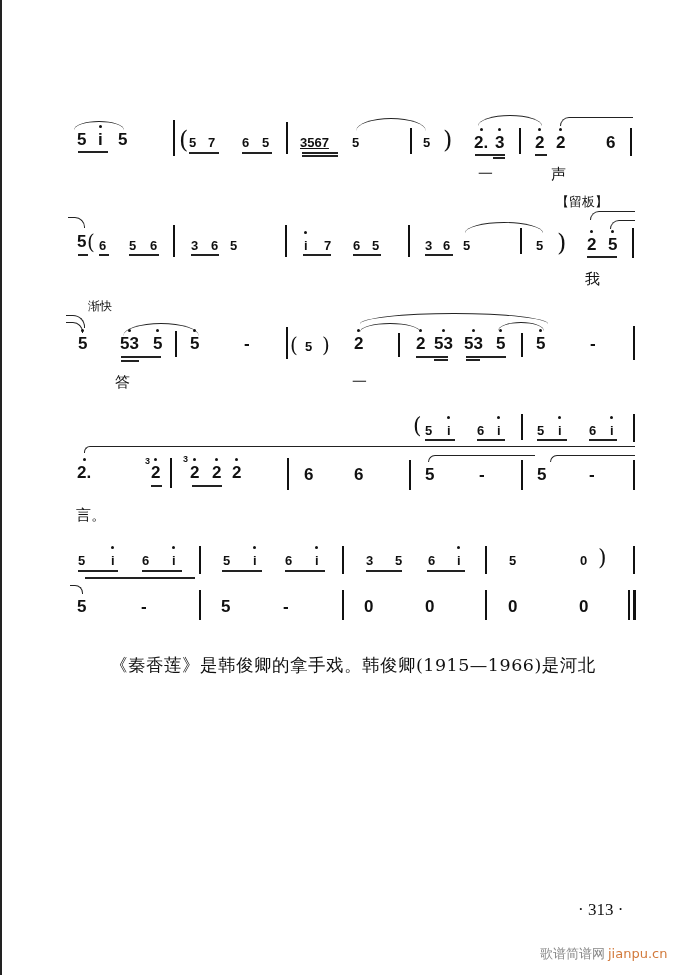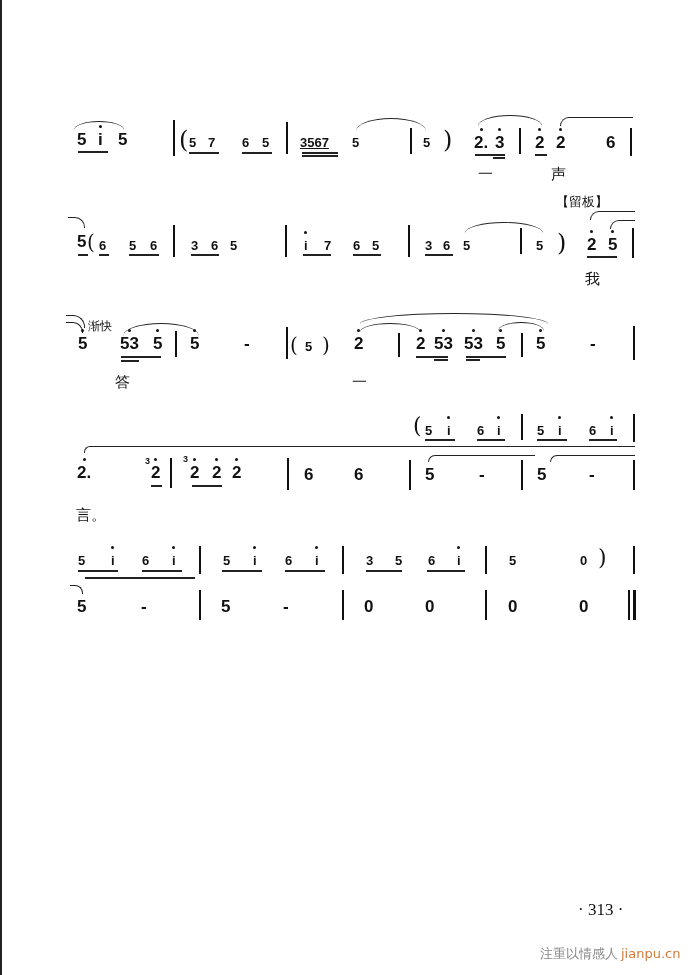--- a/index.html
+++ b/index.html
@@ -142,21 +142,21 @@
   <div class="tie" style="left:610px;top:220px;width:24px;"></div>
   <span class="note dot-above" style="left:587px;top:235px;">2</span>
   <span class="note dot-above" style="left:608px;top:235px;">5</span>
   <div class="uline" style="left:587px;top:256px;width:30px;"></div>
   <div class="bar" style="left:632px;top:228px;height:30px;"></div>
 
   <span class="lyric" style="left:585px;top:270px;">我</span>
 </div>
 
 <div class="staff" style="top:0;height:400px;">
-  <span class="marking" style="left:88px;top:298px;margin-top:20px;">渐快</span>
+  <span class="marking" style="left:88px;top:298px;">渐快</span>
   <div class="slur" style="left:66px;top:315px;width:18px;height:12px;border-radius:0 12px 0 0;border-right:1.6px solid #222;"></div>
   <div class="slur" style="left:66px;top:322px;width:16px;height:10px;border-radius:0 10px 0 0;border-right:1.6px solid #222;"></div>
   <span class="note dot-above" style="left:78px;top:334px;">5</span>
 
   <div class="slur" style="left:123px;top:323px;width:76px;height:12px;"></div>
   <span class="note dot-above" style="left:120px;top:334px;">53</span>
   <span class="note dot-above" style="left:153px;top:334px;">5</span>
   <div class="uline" style="left:121px;top:356px;width:40px;"></div>
   <div class="uline" style="left:121px;top:360px;width:18px;"></div>
 
@@ -285,18 +285,19 @@
   <span class="note" style="left:364px;top:597px;">0</span>
   <span class="note" style="left:425px;top:597px;">0</span>
   <div class="bar" style="left:485px;top:590px;height:30px;"></div>
   <span class="note" style="left:508px;top:597px;">0</span>
   <span class="note" style="left:579px;top:597px;">0</span>
   <div class="bar thin" style="left:628px;top:590px;height:30px;"></div>
   <div class="bar final" style="left:633px;top:590px;height:30px;"></div>
 </div>
 
 <div class="prose">
+  <p class="indent">《秦香莲》是韩俊卿的拿手戏。韩俊卿(1915—1966)是河北</p>
 </div>
 
 <div class="page-number">· 313 ·</div>
 <div class="watermark">
-  <span>注重以情感人</span><span class="wm-url">jianpu.cn</span>
+  <span>歌谱简谱网</span><span class="wm-url">jianpu.cn</span>
 </div>
 
 </body></html>

